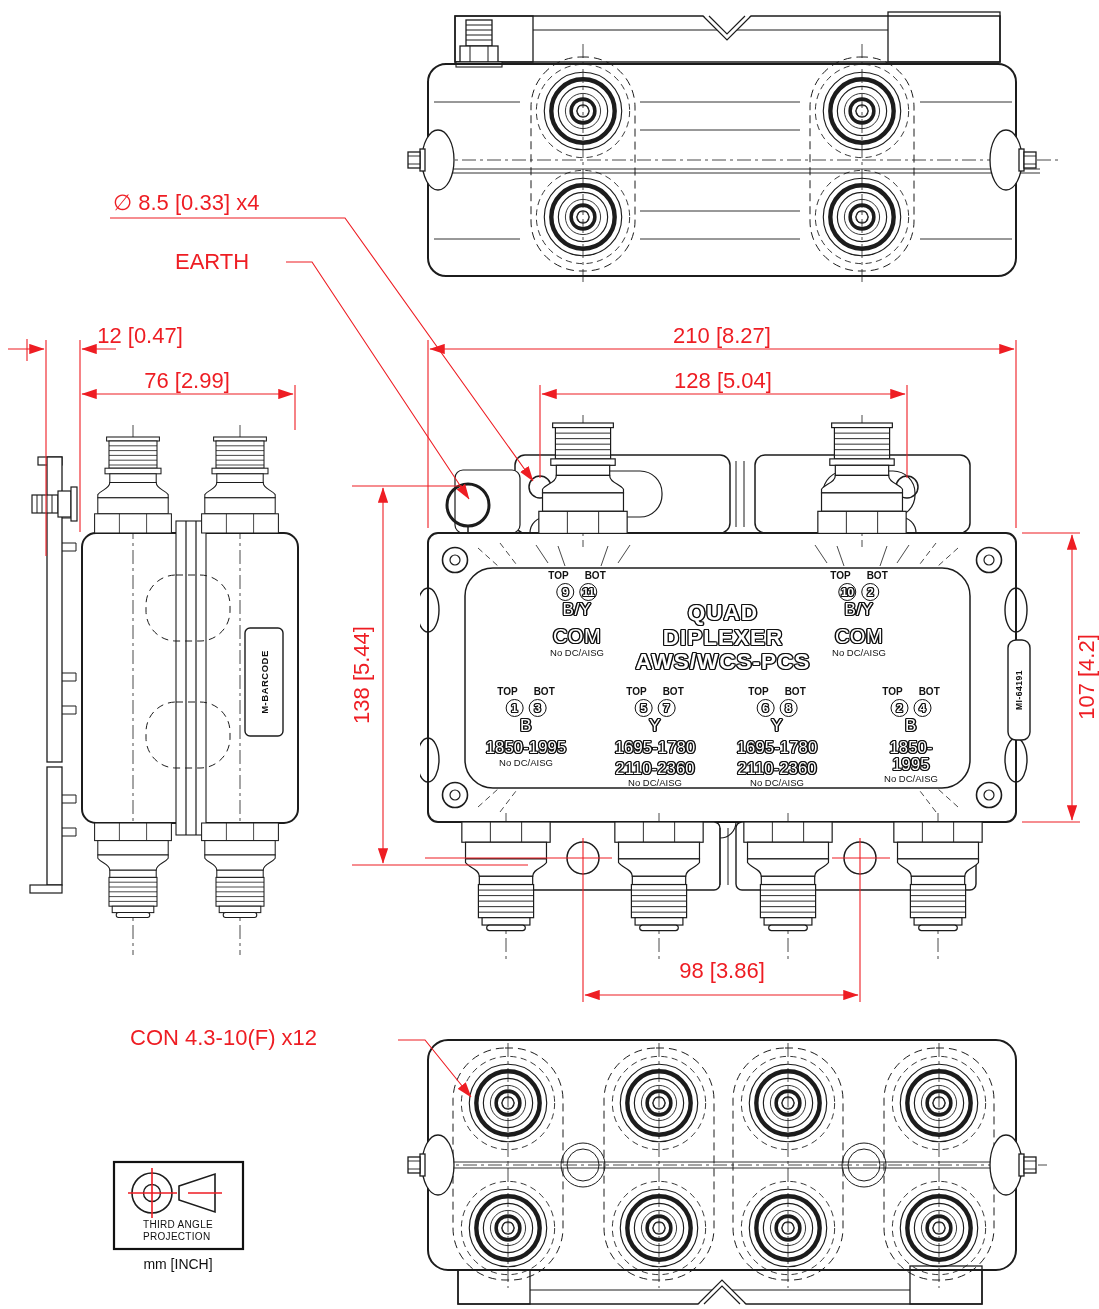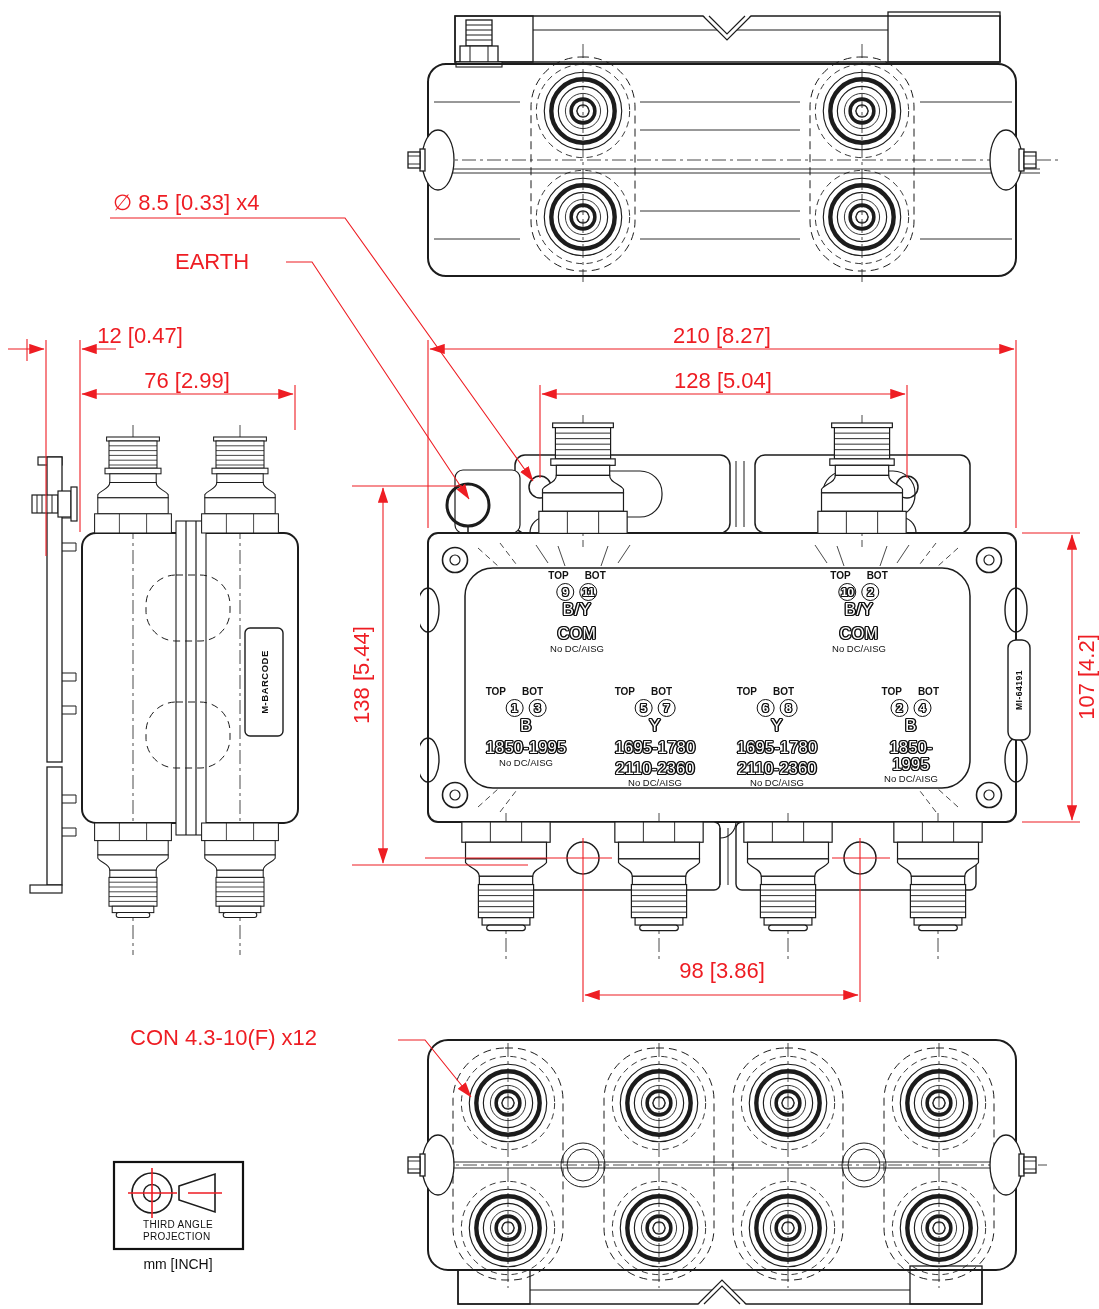--- a/index.html
+++ b/index.html
@@ -12,28 +12,28 @@
        transform:translate(-50%,-50%);}
   .dim.left{transform:translate(0,-50%);}
   .dim.vert{transform:translate(-50%,-50%) rotate(-90deg);}
   
   .projtxt{position:absolute;color:#111;font-size:10px;line-height:1.15;white-space:nowrap;
            transform:translate(-50%,0);letter-spacing:.3px;}
   .unitstxt{position:absolute;color:#111;font-size:14px;white-space:nowrap;transform:translate(-50%,0);}
   
   #label-plate{position:absolute;left:465px;top:568px;width:505px;height:220px;color:#111;}
   .pg{position:absolute;text-align:center;transform:translateX(-50%);}
-  .tb-row{display:flex;justify-content:flex-start;gap:16px;font-size:10px;font-weight:bold;line-height:1;}
+  .tb-row{display:flex;justify-content:center;gap:16px;font-size:10px;font-weight:bold;line-height:1;}
   .c-row{display:flex;justify-content:center;gap:5px;margin-top:2px;}
   .cnum{display:inline-block;width:16px;height:16px;border:1.6px solid #111;border-radius:50%;
         font-size:11.5px;font-weight:bold;line-height:16px;text-align:center;background:#fff;}
   .outl{color:#fff;text-shadow:-1px -1px 0 #111,1px -1px 0 #111,-1px 1px 0 #111,1px 1px 0 #111,
         -1.3px 0 0 #111,1.3px 0 0 #111,0 -1.3px 0 #111,0 1.3px 0 #111;}
   .band{font-size:17px;line-height:1;margin-top:0;letter-spacing:.5px;}
-  .port{font-size:16px;line-height:1;margin-top:8px;letter-spacing:.5px;}
+  .port{font-size:20px;line-height:1;margin-top:8px;letter-spacing:.5px;}
   .freq{font-size:16.5px;line-height:1;margin-top:5px;letter-spacing:.2px;}
   .freq2{font-size:16.5px;line-height:1;margin-top:4px;letter-spacing:.2px;}
   .note{font-size:9.5px;font-weight:normal;line-height:1;margin-top:2px;}
   #label-title{position:absolute;left:258px;top:33px;transform:translateX(-50%);text-align:center;
         font-size:22.5px;font-weight:bold;line-height:24.5px;letter-spacing:1px;white-space:nowrap;}
   .vtag{position:absolute;color:#111;font-weight:bold;white-space:nowrap;
         transform:translate(-50%,-50%) rotate(-90deg);}
   #side-tag{font-size:8.5px;letter-spacing:.5px;}
   #barcode-tag{font-size:9.5px;letter-spacing:.5px;}
 </style>
@@ -251,20 +251,25 @@
   <use href="#d-ring" transform="translate(544,75) scale(0.88)"></use>
   <use href="#d-ring" transform="translate(113,200) scale(0.88)"></use>
   <use href="#d-ring" transform="translate(264,200) scale(0.88)"></use>
   <use href="#d-ring" transform="translate(393,200) scale(0.88)"></use>
   <use href="#d-ring" transform="translate(544,200) scale(0.88)"></use>
   <use href="#d-clamp" transform="translate(33,137)"></use>
   <use href="#d-clamp" transform="translate(621,137) scale(-1,1)"></use>
 </svg>
 
 <div id="label-plate">
+  <div id="label-title" class="outl">
+    <div>QUAD</div>
+    <div>DIPLEXER</div>
+    <div>AWS/WCS-PCS</div>
+  </div>
 
   <div class="pg" style="left:112px;top:3px">
     <div class="tb-row">
           <span>TOP</span>
           <span>BOT</span>
         </div>
     <div class="c-row">
       <span class="cnum outl">9</span>
       <span class="cnum outl">11</span>
     </div>

